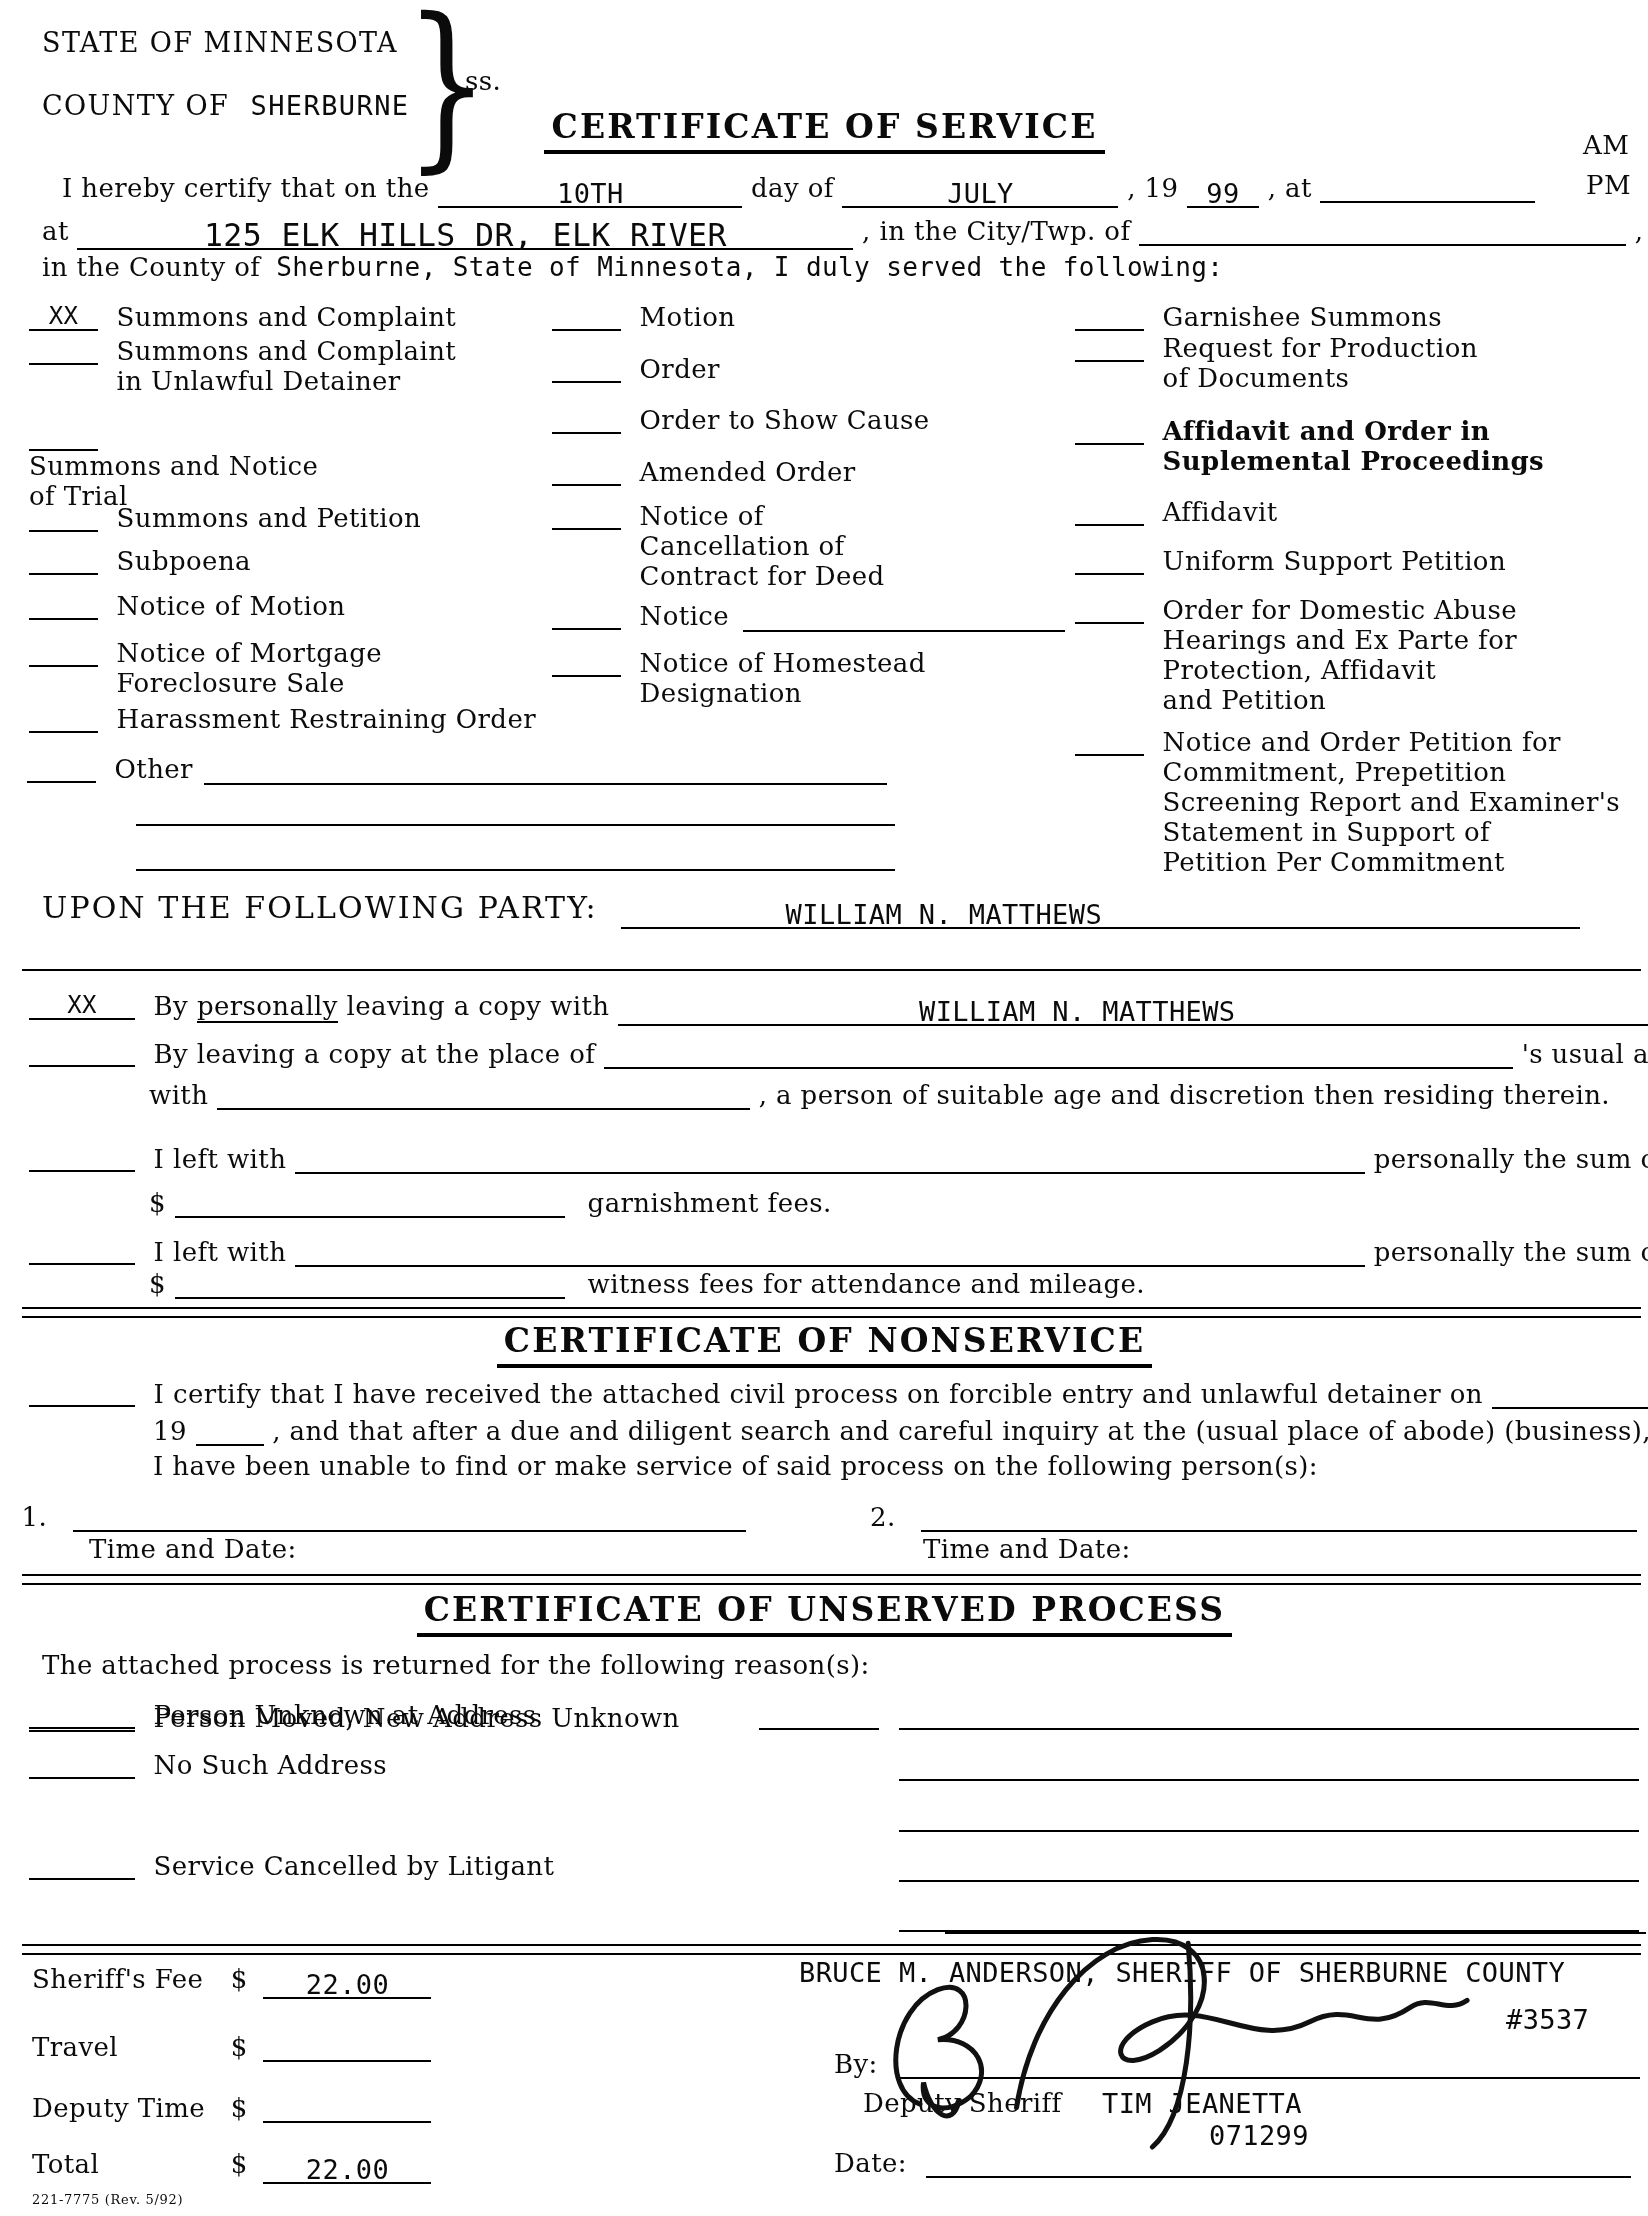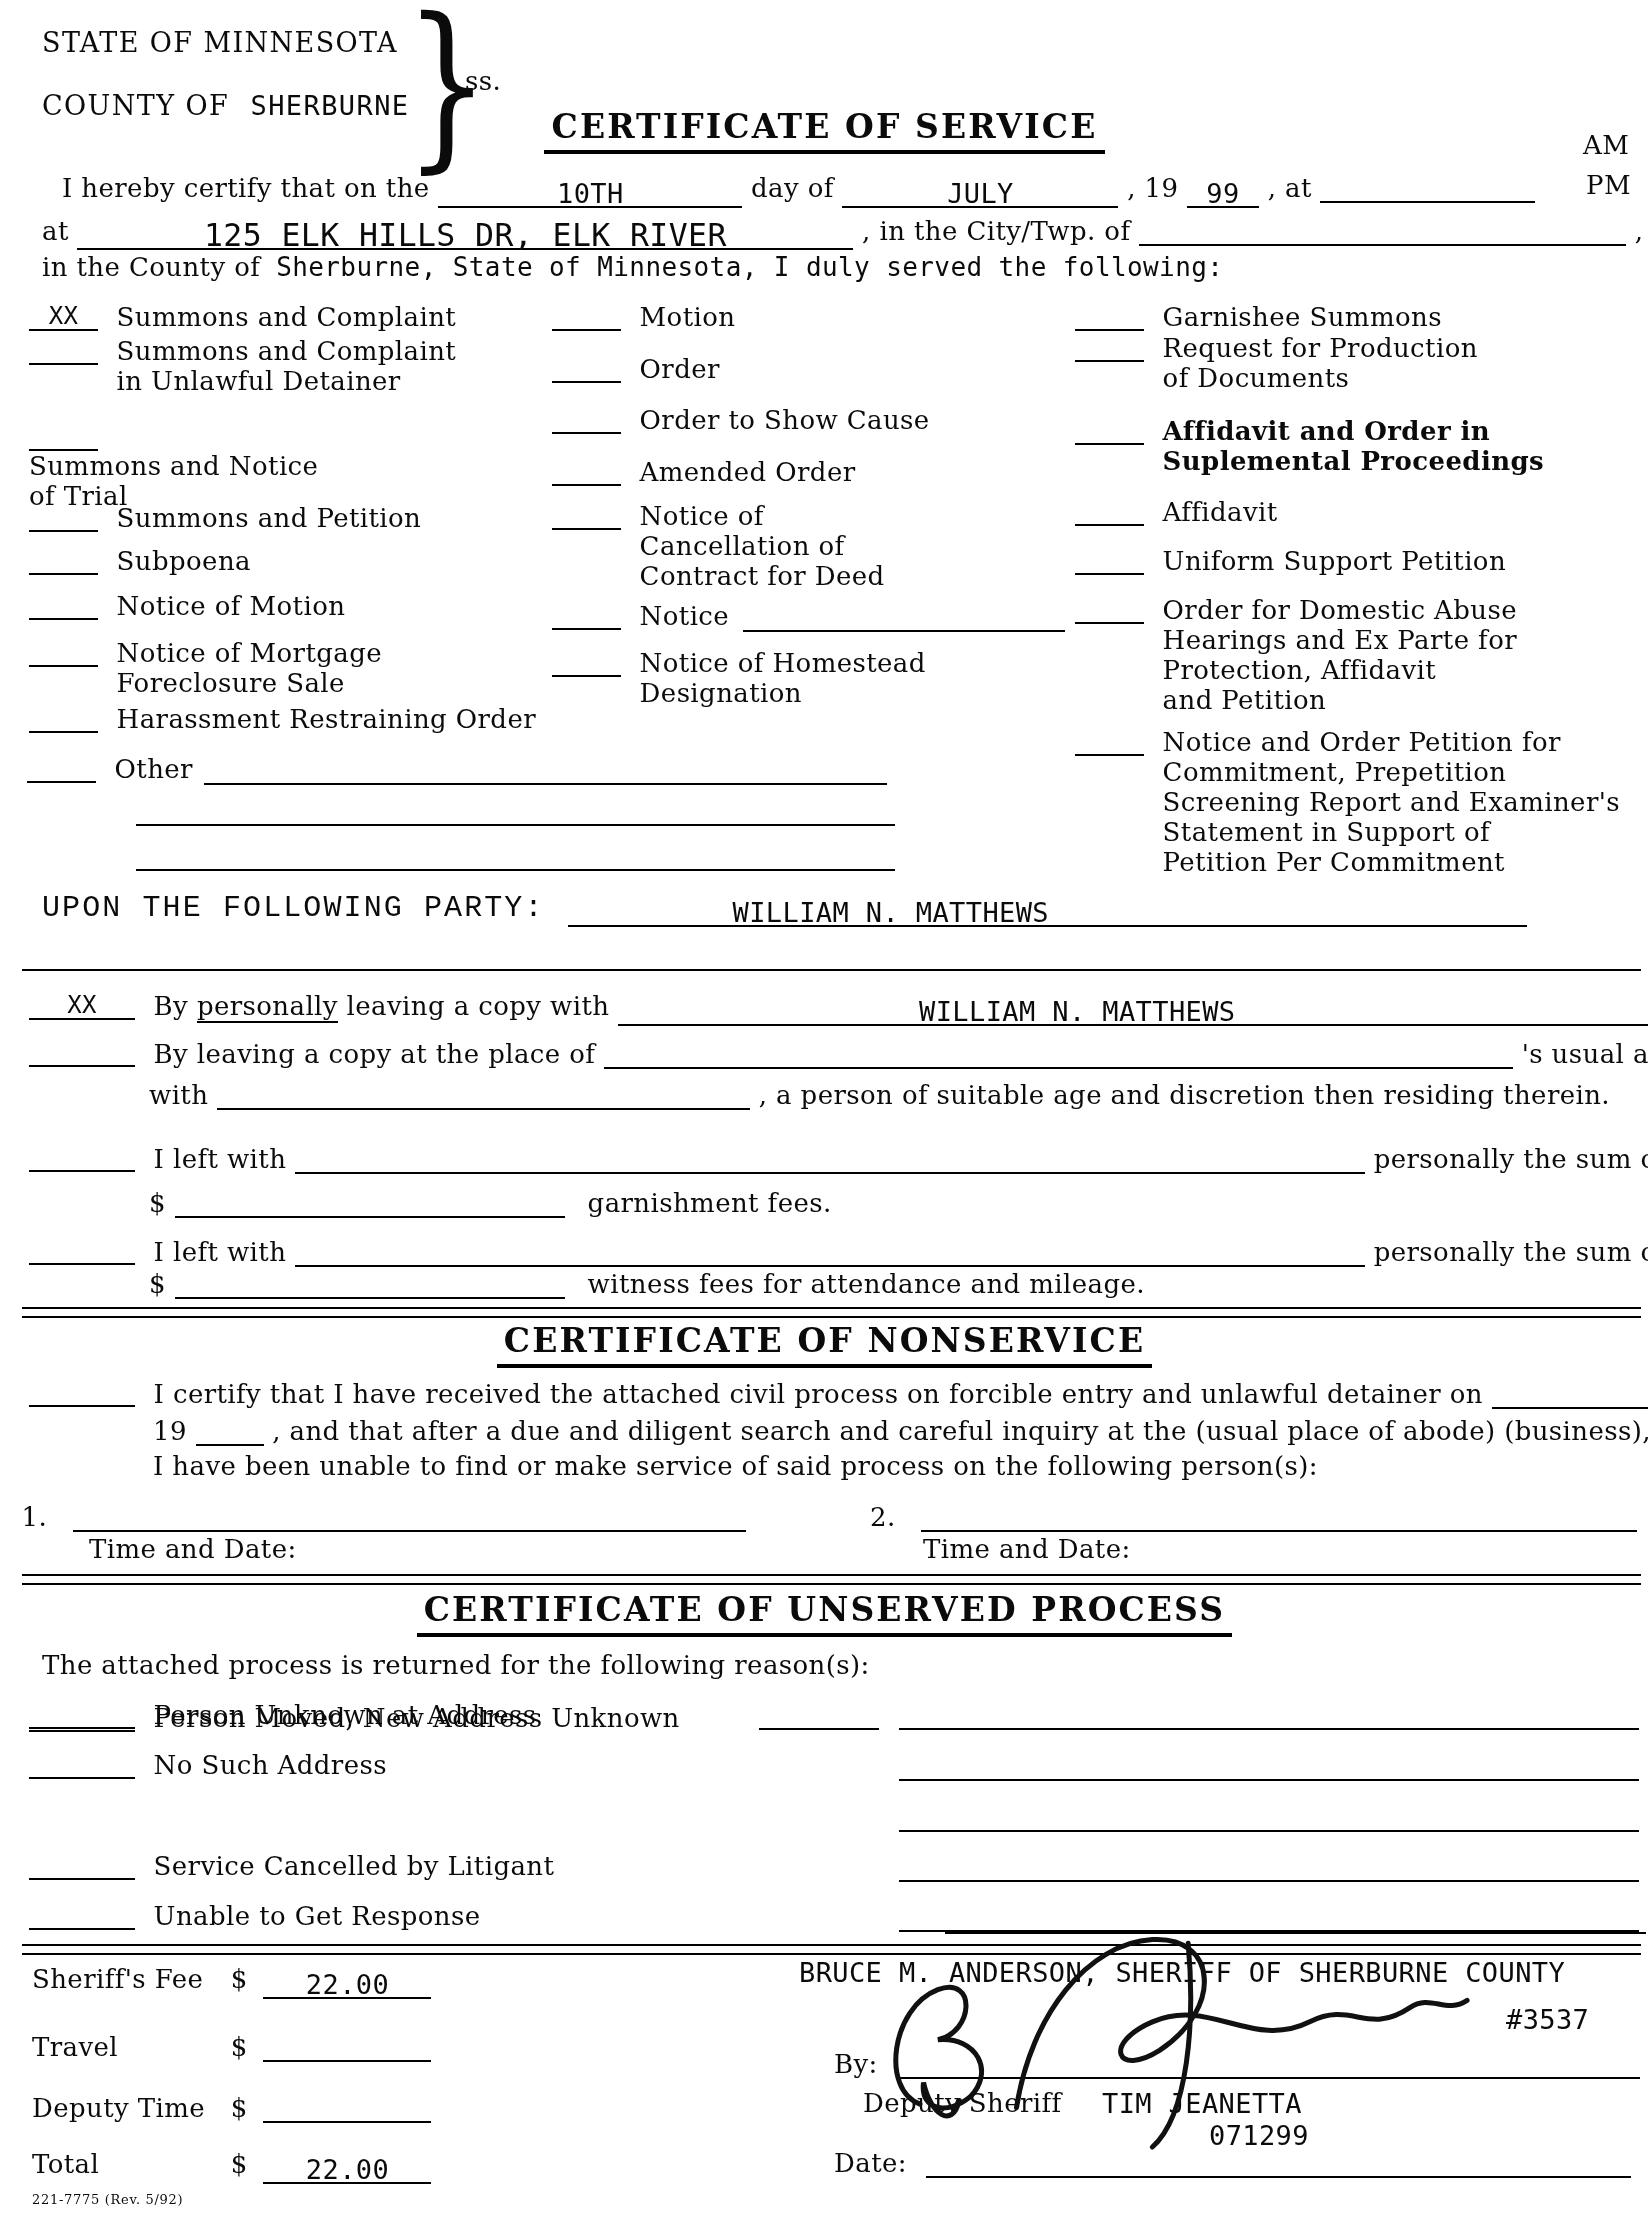--- a/index.html
+++ b/index.html
@@ -180,21 +180,21 @@
   <div class="item" style="left:1075px;top:727px;width:558px;">
     <span class="cbx t"></span>
     <span class="lbl">Notice and Order Petition for
 Commitment, Prepetition
 Screening Report and Examiner's
 Statement in Support of
 Petition Per Commitment</span>
     </div>
 
   <div class="row" style="left:42px;top:892px;">
-    <span style="font-size:30px;letter-spacing:2.1px;font-family:Liberation Mono, monospace;">UPON THE FOLLOWING PARTY:</span>
+    <span style="font-size:30px;letter-spacing:2.1px;">UPON THE FOLLOWING PARTY:</span>
     <span class="b" style="width:959px;margin-left:14.3px;">
       <span class="bv bvl t" style="padding-left:165px;">WILLIAM N. MATTHEWS</span></span>
   </div>
 
   <div class="rule" style="left:21.5px;top:969px;width:1619px;"></div>
 
   <div class="item" style="left:29px;top:991px;width:1617px;">
     <span class="cbx t" style="width:106px;">XX</span>
     <span style="white-space:nowrap;">
       <span>By</span>
@@ -293,24 +293,20 @@
     <span class="cbx t" style="width:106px;"></span>
     <span class="lbl">No Such Address</span>
     </div>
   <div class="item" style="left:29px;top:1703px;width:787px;">
     <span class="cbx t" style="width:106px;"></span>
     <span class="lbl">Person Moved, New Address Unknown</span>
     </div>
   <div class="item" style="left:29px;top:1851px;width:787px;">
     <span class="cbx t" style="width:106px;"></span>
     <span class="lbl">Service Cancelled by Litigant</span>
-    </div>
-  <div class="item" style="left:29px;top:1901px;width:787px;">
-    <span class="cbx t" style="width:106px;"></span>
-    <span class="lbl">Unable to Get Response</span>
     </div>
 
   <div class="rule" style="left:759px;top:1728px;width:120px;"></div>
   <div class="rule" style="left:899px;top:1728px;width:740px;"></div>
   <div class="rule" style="left:899px;top:1779px;width:740px;"></div>
   <div class="rule" style="left:899px;top:1830px;width:740px;"></div>
   <div class="rule" style="left:899px;top:1880px;width:740px;"></div>
   <div class="rule" style="left:899px;top:1930px;width:740px;"></div>
 
   <div class="rule" style="left:945px;top:1932px;width:701px;"></div>

